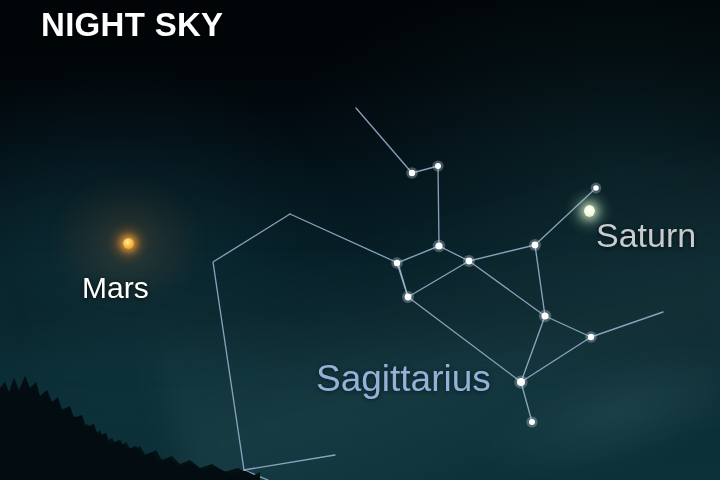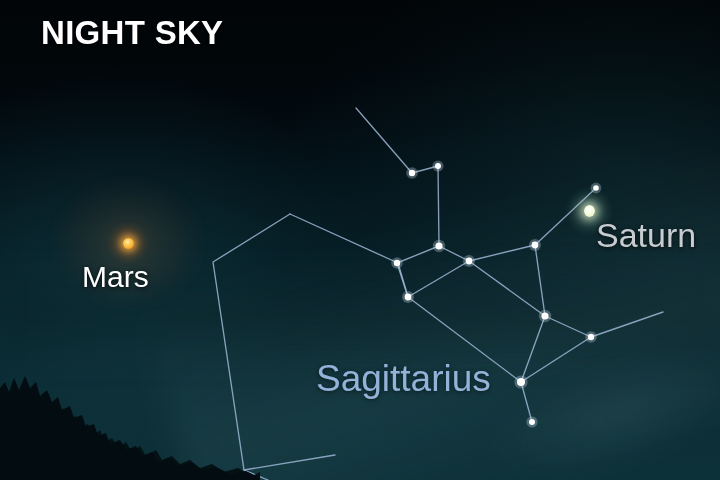--- a/index.html
+++ b/index.html
@@ -95,21 +95,21 @@
   .headline .l1 {
     display: block;
     font-size: 28px;
     font-weight: 600;
     letter-spacing: 0.4px;
   }
   .headline .l2 {
     display: block;
     font-size: 33px;
     font-weight: 700;
-    margin-top: 10px;
+    margin-top: 2px;
     letter-spacing: 0.3px;
   }
 
   
   #constellation {
     position: absolute;
     left: 0; top: 0;
     width: 720px; height: 480px;
     overflow: visible;
   }
@@ -184,21 +184,21 @@
     box-shadow: 0 0 8px 3px rgba(225,245,205,0.6);
   }
 
   
   .sky-label {
     position: absolute;
     user-select: none;
     white-space: nowrap;
   }
   #label-mars {
-    left: 82px; top: 260px;
+    left: 82px; top: 271px;
     font-size: 30px;
     font-weight: 400;
     color: #ffffff;
     text-shadow: 0 1px 4px rgba(0,0,0,0.8);
   }
   #label-saturn {
     left: 596px; top: 216px;
     font-size: 34px;
     font-weight: 400;
     color: #c6ccd0;

